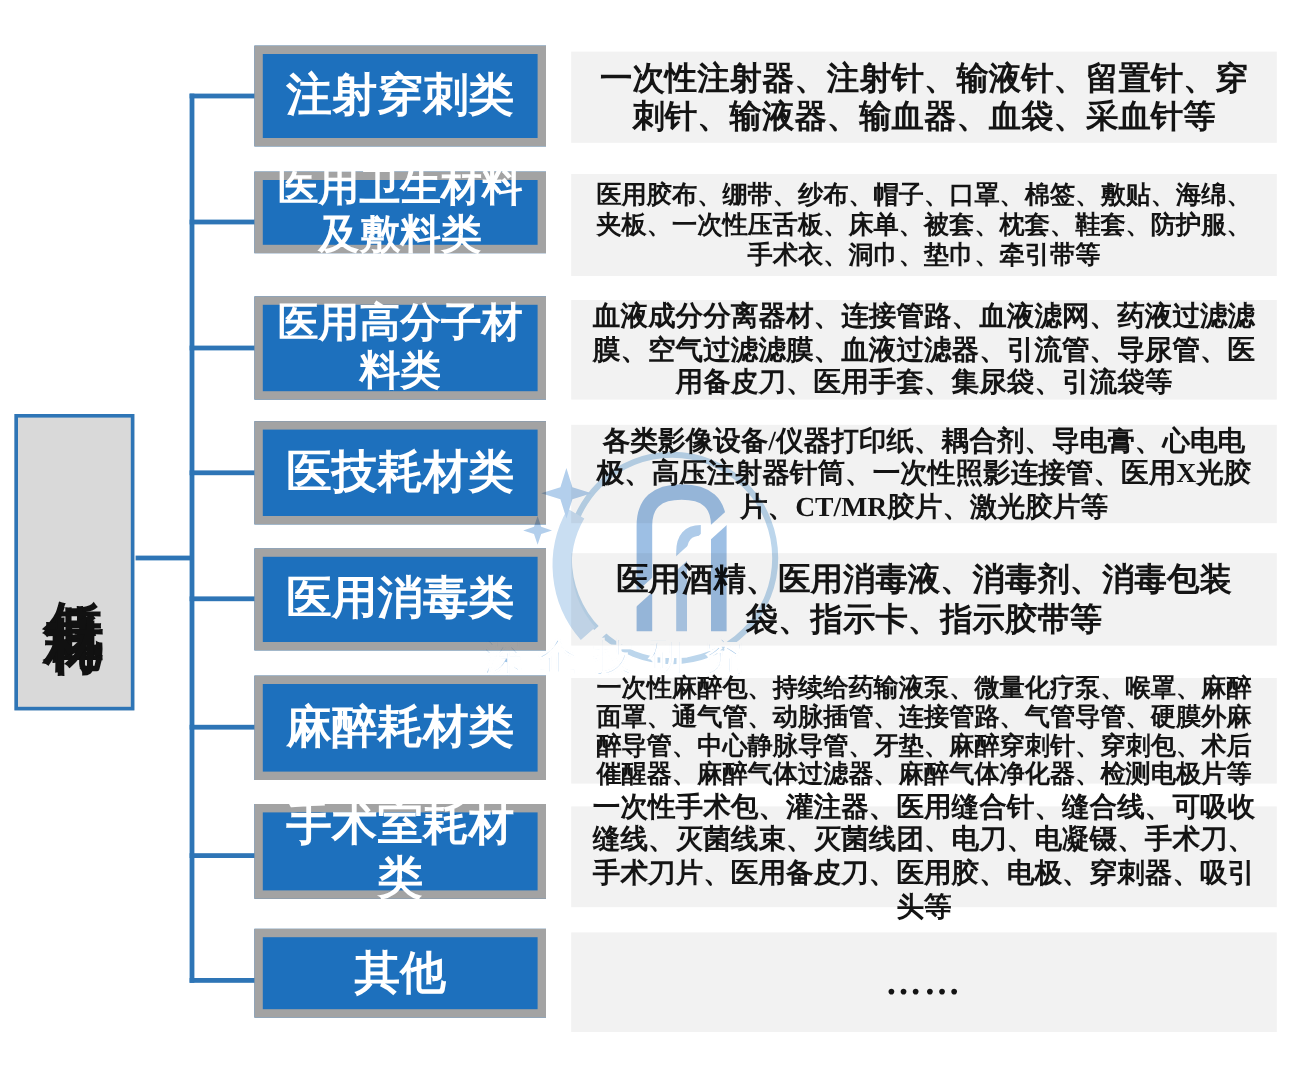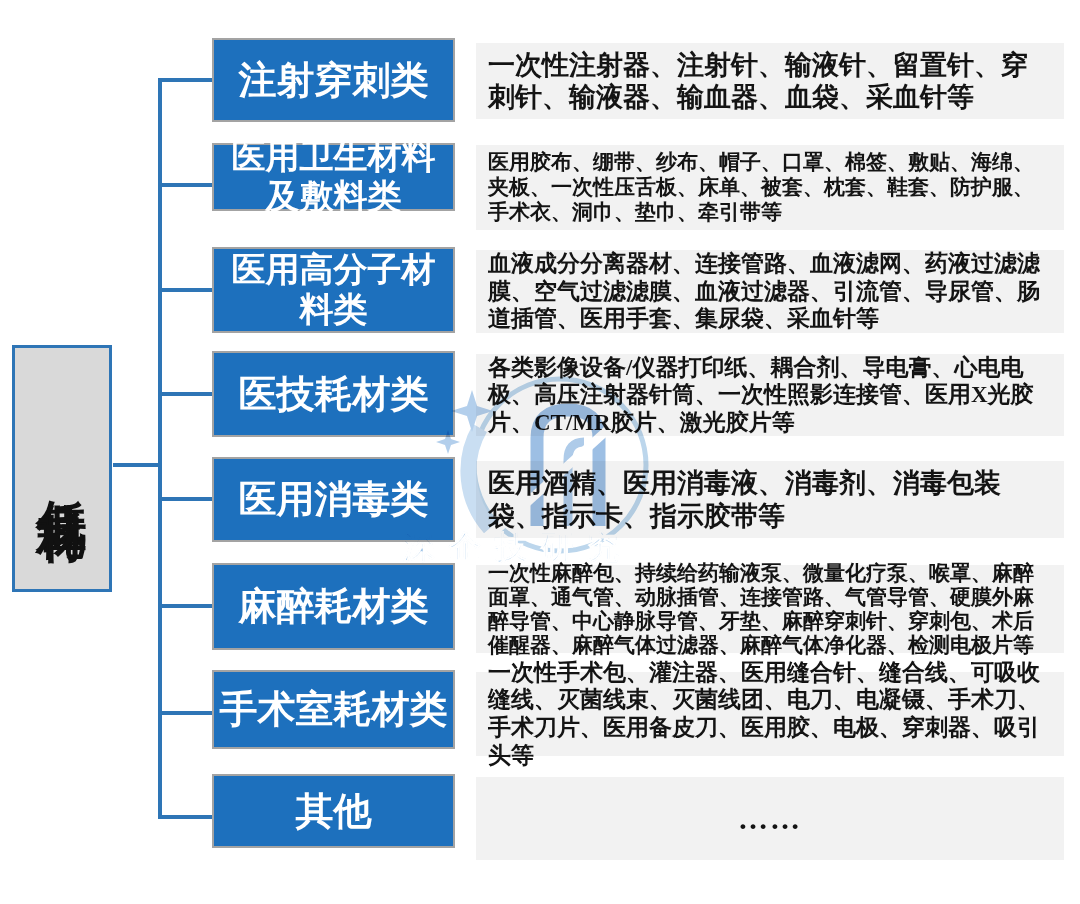--- a/index.html
+++ b/index.html
@@ -18,29 +18,29 @@
   
   .line{position:absolute;background:#2e75b6;}
   .line-main{left:113px;top:463px;width:48px;height:4px;}
   .line-trunk{left:158px;top:78px;width:4px;height:741px;}
   .stub{left:158px;width:56px;height:4px;}
   .s1{top:78px}.s2{top:183px}.s3{top:288px}.s4{top:392px}
   .s5{top:497px}.s6{top:604px}.s7{top:711px}.s8{top:815px}
   
   .cat{
     position:absolute;left:212px;width:243px;background:#1d70bd;
-    border:2px solid #a3a3a3;box-sizing:border-box;color:#ffffff;
+    border:7px solid #a3a3a3;box-sizing:border-box;color:#ffffff;
     display:flex;align-items:center;justify-content:center;text-align:center;
     font-weight:bold;line-height:1.18;padding:0 4px;
   }
   
   .desc{
     position:absolute;left:476px;width:588px;background:#f2f2f2;
     box-sizing:border-box;color:#141414;
-    display:flex;align-items:center;justify-content:center;
+    display:flex;align-items:center;justify-content:center;text-align:center;
     line-height:1.2;padding:2px 12px;font-weight:bold;
   }
   .cat.p1{top:38px;height:84px;font-size:38px}   .desc.p1{top:43px;height:76px;font-size:27px}
   .cat.p2{top:143px;height:68px;font-size:34px}  .desc.p2{top:145px;height:85px;font-size:21px}
   .cat.p3{top:247px;height:86px;font-size:34px}  .desc.p3{top:250px;height:83px;font-size:23px}
   .cat.p4{top:351px;height:86px;font-size:38px}  .desc.p4{top:354px;height:82px;font-size:23px}
   .cat.p5{top:457px;height:85px;font-size:38px}  .desc.p5{top:461px;height:77px;font-size:27px}
   .cat.p6{top:563px;height:87px;font-size:38px}  .desc.p6{top:565px;height:88px;font-size:21px;line-height:1.15}
   .cat.p7{top:670px;height:79px;font-size:38px}  .desc.p7{top:672px;height:84px;font-size:23px}
   .cat.p8{top:774px;height:74px;font-size:38px}  .desc.p8{top:777px;height:83px;font-size:30px;letter-spacing:2px}
@@ -91,20 +91,20 @@
   <div class="cat p2">医用卫生材料及敷料类</div>
   <div class="cat p4">医技耗材类</div>
   <div class="cat p3">医用高分子材料类</div>
   <div class="cat p5">医用消毒类</div>
   <div class="cat p6">麻醉耗材类</div>
   <div class="cat p7">手术室耗材类</div>
   <div class="cat p8">其他</div>
 
   <div class="desc p1">一次性注射器、注射针、输液针、留置针、穿刺针、输液器、输血器、血袋、采血针等</div>
   <div class="desc p2">医用胶布、绷带、纱布、帽子、口罩、棉签、敷贴、海绵、夹板、一次性压舌板、床单、被套、枕套、鞋套、防护服、手术衣、洞巾、垫巾、牵引带等</div>
-  <div class="desc p3">血液成分分离器材、连接管路、血液滤网、药液过滤滤膜、空气过滤滤膜、血液过滤器、引流管、导尿管、肠道插管、医用手套、集尿袋、采血针等</div>
+  <div class="desc p3">血液成分分离器材、连接管路、血液滤网、药液过滤滤膜、空气过滤滤膜、血液过滤器、引流管、导尿管、医用备皮刀、医用手套、集尿袋、引流袋等</div>
   <div class="desc p4">各类影像设备/仪器打印纸、耦合剂、导电膏、心电电极、高压注射器针筒、一次性照影连接管、医用X光胶片、CT/MR胶片、激光胶片等</div>
   <div class="desc p5">医用酒精、医用消毒液、消毒剂、消毒包装袋、指示卡、指示胶带等</div>
   <div class="desc p6">一次性麻醉包、持续给药输液泵、微量化疗泵、喉罩、麻醉面罩、通气管、动脉插管、连接管路、气管导管、硬膜外麻醉导管、中心静脉导管、牙垫、麻醉穿刺针、穿刺包、术后催醒器、麻醉气体过滤器、麻醉气体净化器、检测电极片等</div>
   <div class="desc p7">一次性手术包、灌注器、医用缝合针、缝合线、可吸收缝线、灭菌线束、灭菌线团、电刀、电凝镊、手术刀、手术刀片、医用备皮刀、医用胶、电极、穿刺器、吸引头等</div>
   <div class="desc p8">……</div>
 
 </div>
 
 </body></html>

